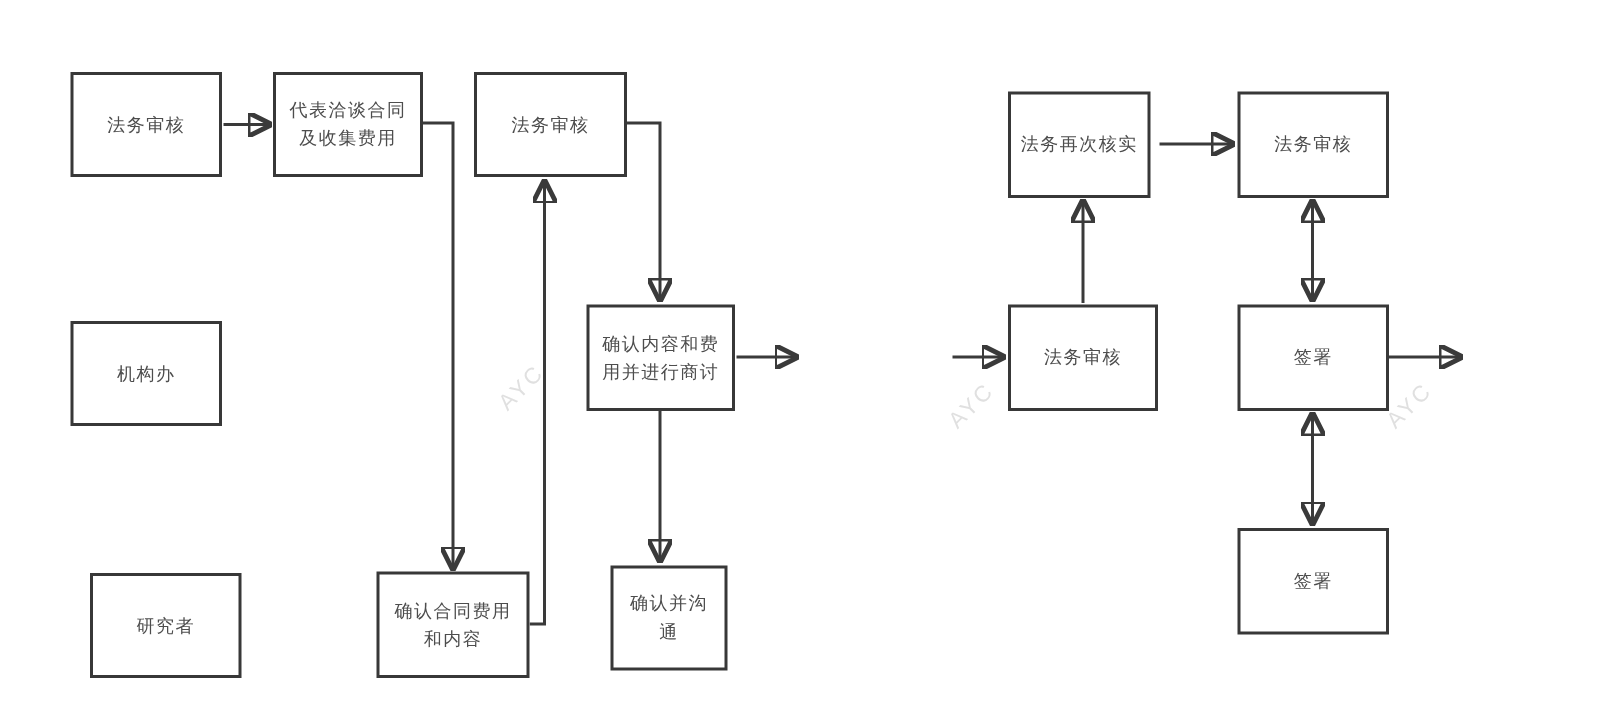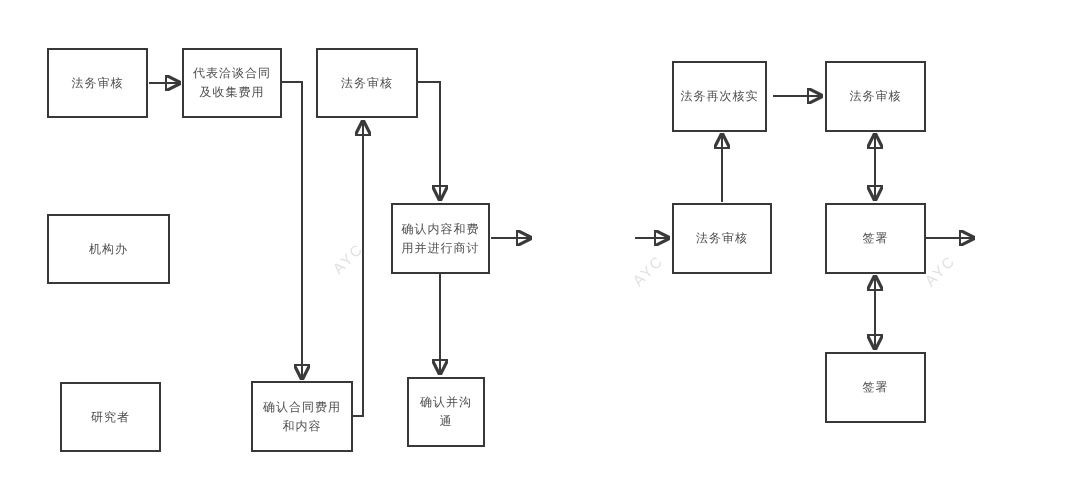--- a/index.html
+++ b/index.html
@@ -60,21 +60,21 @@
     <path d="M875,277 L875,348" marker-start="url(#arr)" marker-end="url(#arr)"></path>
     <path d="M926,238 L973,238" marker-end="url(#arr)"></path>
   </svg>
 
   <div class="node" style="left:47px;top:48px;width:101px;height:70px">法务审核</div>
 
   <div class="node" style="left:182px;top:48px;width:100px;height:70px">代表洽谈合同及收集费用</div>
 
   <div class="node" style="left:316px;top:48px;width:102px;height:70px">法务审核</div>
 
-  <div class="node" style="left:47px;top:214px;width:123px;height:70px">机构办</div>
+  <div class="node" style="left:47px;top:214px;width:101px;height:70px">机构办</div>
 
   <div class="node" style="left:60px;top:382px;width:101px;height:70px">研究者</div>
 
   <div class="node" style="left:391px;top:203px;width:99px;height:71px">确认内容和费用并进行商讨</div>
 
   <div class="node" style="left:251px;top:381px;width:102px;height:71px">确认合同费用和内容</div>
 
   <div class="node" style="left:407px;top:377px;width:78px;height:70px">确认并沟通</div>
 
 

